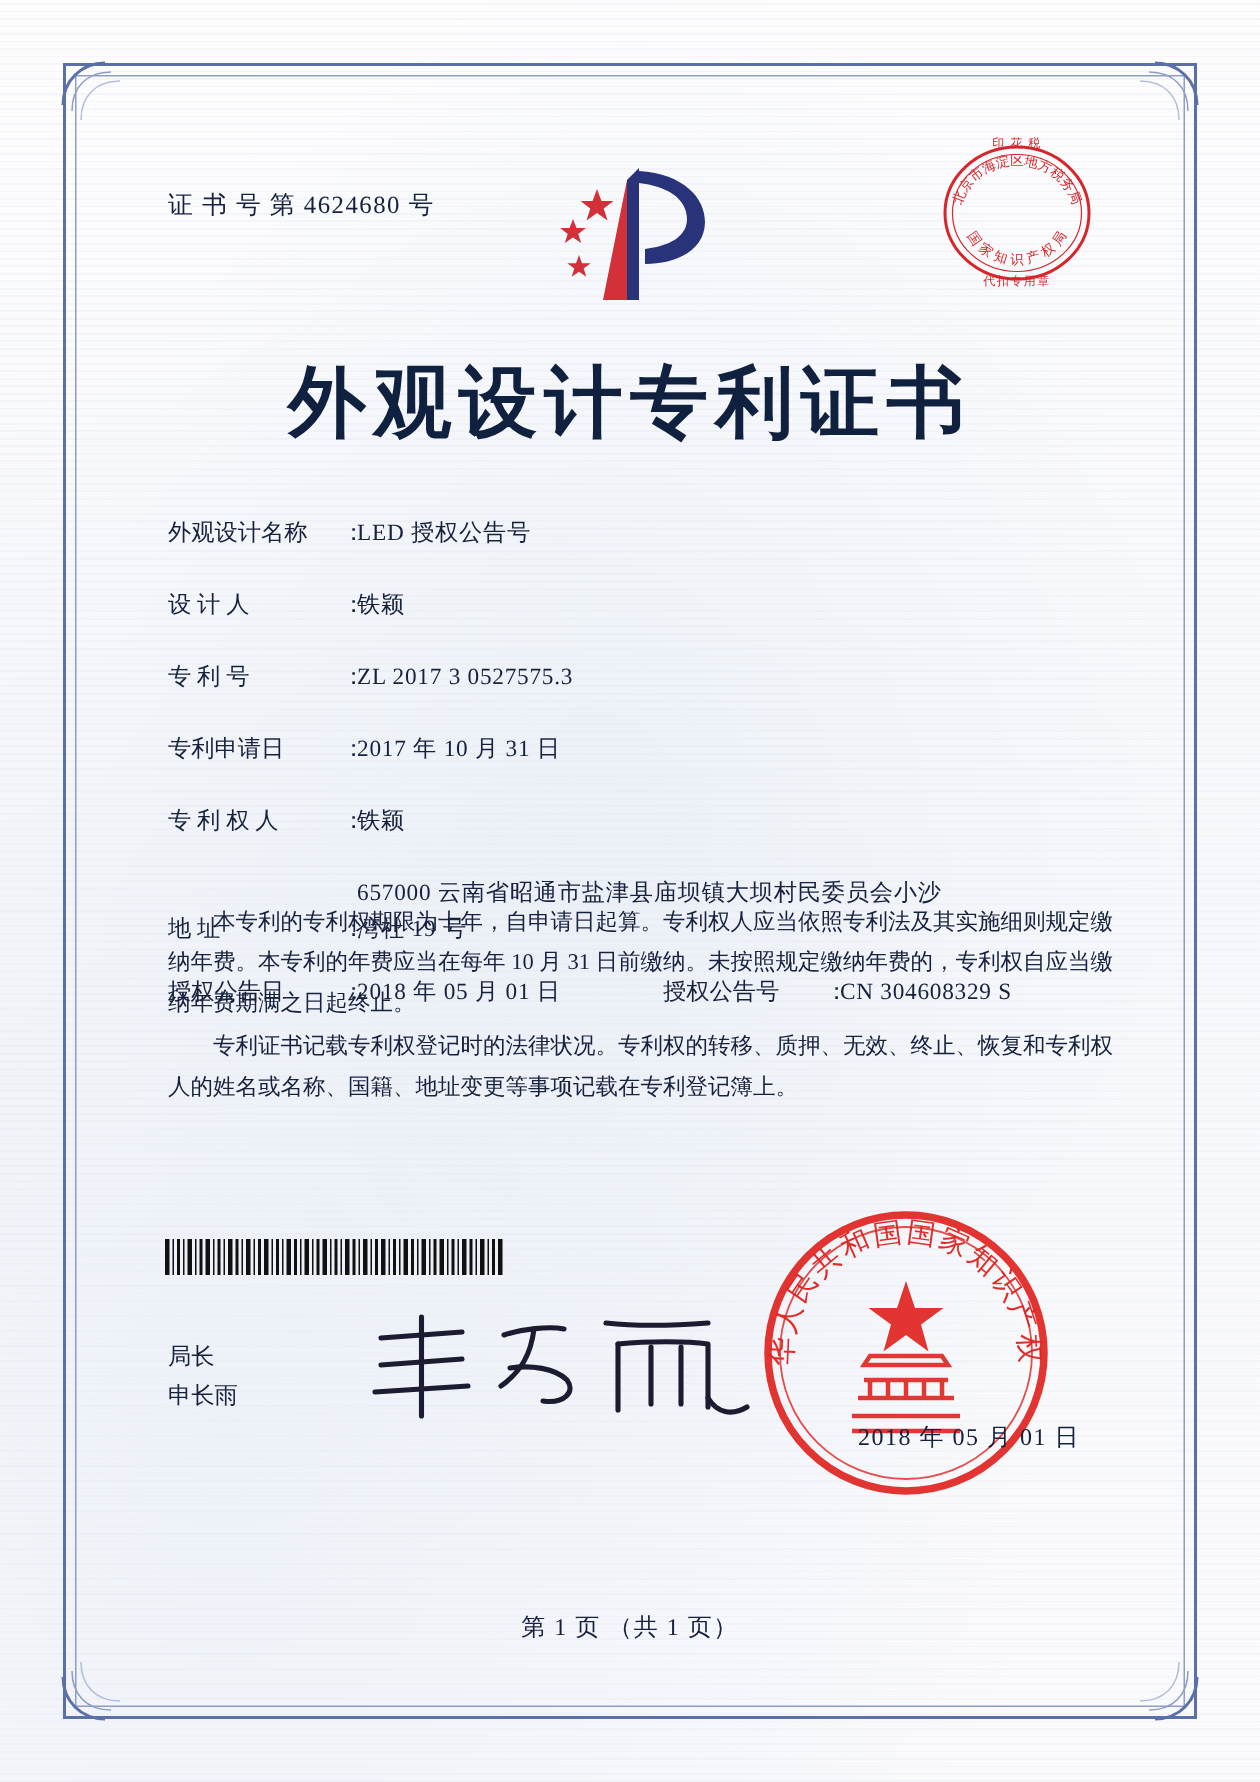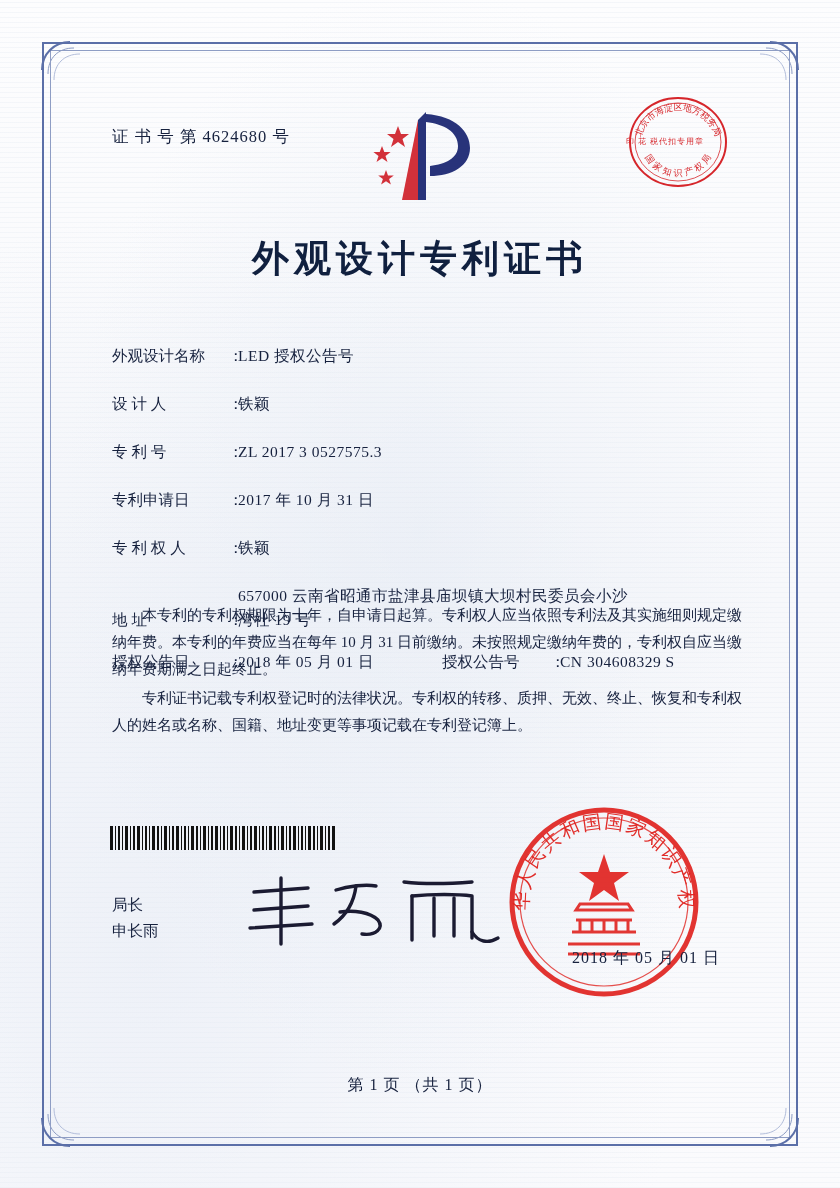--- a/index.html
+++ b/index.html
@@ -87,36 +87,36 @@
     right: 24px;
     top: 4px;
     width: 104px;
     height: 104px;
     color: #d6262b;
   }
   .tax-stamp .tx {
     position: absolute;
     inset: 0;
     display: flex;
-    flex-direction: row;
+    flex-direction: column;
     align-items: center;
-    justify-content: flex-start;
+    justify-content: space-between;
     font-size: 8px;
     line-height: 12px;
     letter-spacing: 1px;
     color: #d6262b;
   }
 
   .title {
     position: absolute;
     left: 0;
     right: 0;
     top: 148px;
     text-align: center;
-    font-size: 37px;
+    font-size: 52px;
     font-weight: bold;
     letter-spacing: 5px;
     color: #10203f;
     font-family: "DejaVu Serif", "Liberation Serif", serif;
   }
 
   .fields {
     position: absolute;
     left: 26px;
     right: 10px;

